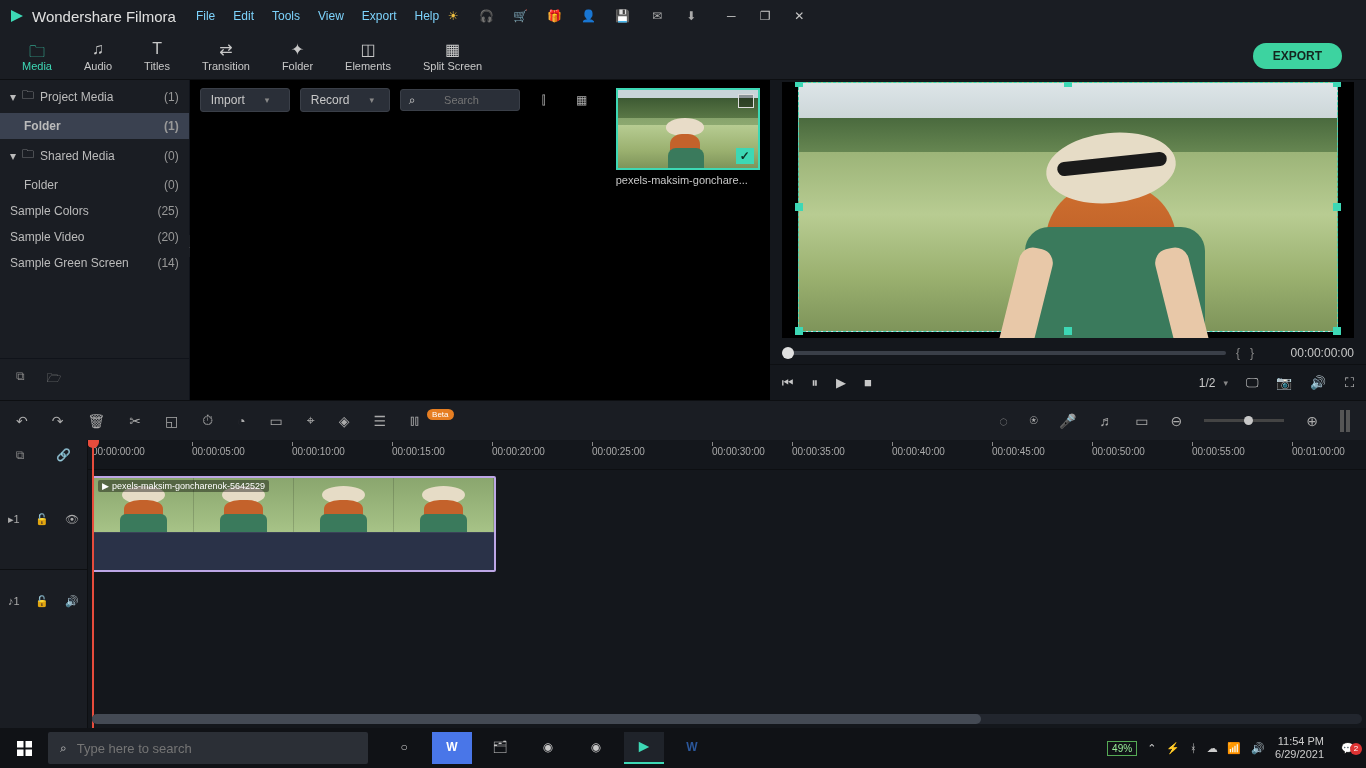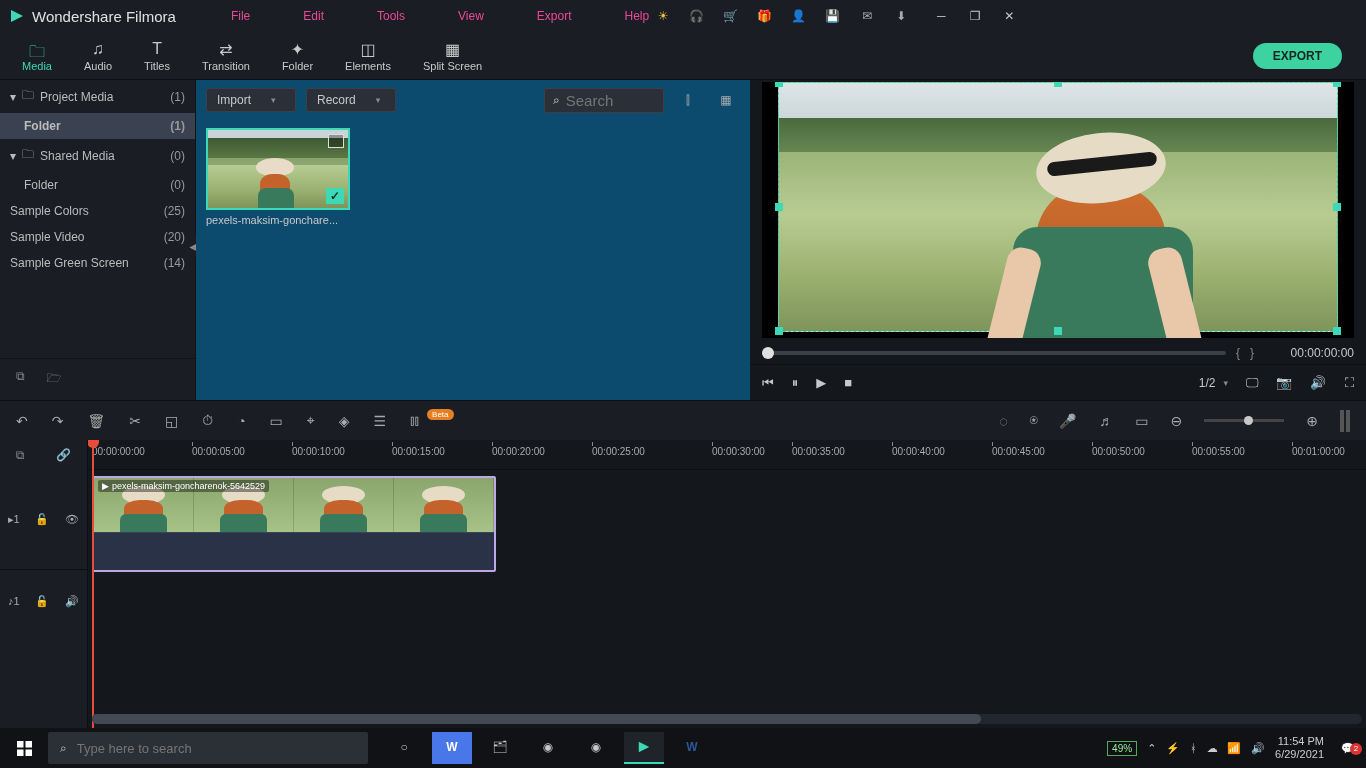--- a/index.html
+++ b/index.html
@@ -3,21 +3,21 @@
 <meta charset="utf-8">
 <style>
 * { margin: 0; padding: 0; box-sizing: border-box; font-family: -apple-system, "Segoe UI", Arial, sans-serif; }
 body { background: #1a1d23; color: #c8c8c8; width: 1366px; height: 768px; overflow: hidden; font-size: 12px; user-select: none; }
 
 
 .titlebar { height: 32px; background: #1a1d23; display: flex; align-items: center; padding: 0 8px; gap: 6px; }
 .logo { width: 18px; height: 18px; display:flex;align-items:center;justify-content:center;}
 .app-name { color: #e0e0e0; font-size: 15px; margin-right: 14px; }
 .menu { display: flex; gap: 18px; }
-.menu span { color: #ec4899; font-size: 12px; cursor: pointer; margin-left: 35px; }
+.menu span { color: #7dd3fc; font-size: 12px; cursor: pointer; }
 .title-center { flex: 1; text-align: center; color: #c8c8c8; font-size: 12px; }
 .title-icons { display: flex; gap: 18px; align-items: center; }
 .title-icons .ic { width: 16px; height: 16px; display:flex;align-items:center;justify-content:center; color:#aaa; cursor:pointer;}
 .title-icons .ic.sun { color:#f0c040;}
 .title-icons .ic.hp { color:#35b8a0;}
 .title-icons .ic.cart { color:#e67e22;}
 .win-controls { display:flex; gap:18px; margin-left:18px;}
 .win-controls div { width:16px;height:16px;display:flex;align-items:center;justify-content:center;color:#c8c8c8;cursor:pointer;}
 
 
@@ -33,26 +33,26 @@
 .sidebar { width: 196px; background:#1a1d23; border-right:1px solid #10131a; display:flex;flex-direction:column;}
 .sb-item { display:flex; align-items:center; padding:6px 10px; gap:6px; font-size:12px; color:#bbb; cursor:pointer;}
 .sb-item.head { font-weight:normal;}
 .sb-item.sel { background:#3a4150;}
 .sb-item .cnt { margin-left:auto; color:#999;}
 .sb-spacer { flex:1;}
 .sb-foot { display:flex; gap:22px; padding:10px 16px; border-top:1px solid #10131a;}
 .sb-foot div { color:#888; cursor:pointer;}
 .collapse-handle { position:absolute; left:188px; top:235px; width:10px;height:22px;background:#1a1d23;display:flex;align-items:center;justify-content:center;color:#888;font-size:10px;}
 
-.media-panel { flex:1; background:#0c4a6e; position:relative; display:flex;flex-direction:column;}
+.media-panel { flex:1; background:#000000; position:relative; display:flex;flex-direction:row;}
 .mp-toolbar { height:40px; display:flex; align-items:center; padding:6px 10px; gap:10px;}
 .dd { background:#2a2f38; border:1px solid #3a3f48; padding:4px 10px; border-radius:3px; display:flex; align-items:center; gap:20px; font-size:12px; color:#c8c8c8; cursor:pointer; min-width:90px;}
 .dd .ar { font-size:9px; color:#888;}
 .search { margin-left:auto; background:#2a2f38; border:1px solid #3a3f48; border-radius:3px; display:flex; align-items:center; padding:3px 8px; gap:6px; width:120px;}
-.search input { background:none; border:none; color:#c8c8c8; font-size:15px; outline:none; width:80px;}
+.search input { background:none; border:none; color:#c8c8c8; font-size:11px; outline:none; width:80px;text-align:center;}
 .mp-ic { color:#aaa; width:28px; text-align:center; cursor:pointer;}
 .mp-grid { padding:8px 10px; display:flex; gap:12px; flex-wrap:wrap; align-content:flex-start;}
 .thumb { width:144px; }
 .thumb-img { width:144px; height:82px; border:2px solid #3dd8b5; position:relative; background:linear-gradient(180deg,#6b8b5a 0%,#8aa66e 40%,#a8c488 100%); overflow:hidden;}
 .thumb-img .field-fg { position:absolute; left:0; right:0; bottom:0; height:55%; background:linear-gradient(180deg, #b7cc92 0%, #9ab06f 60%, #7e945a 100%);}
 .thumb-img .tree { position:absolute; left:0; right:0; top:8px; height:20px; background:linear-gradient(180deg,#3d5a33,#5a7846);}
 .thumb-img .sky { position:absolute; left:0; right:0; top:0; height:10px; background:#c8d4d8;}
 .thumb-img .hat { position:absolute; left:48px; top:28px; width:38px; height:18px; background:#e8dcc8; border-radius:50% 50% 45% 45%;}
 .thumb-img .hair { position:absolute; left:52px; top:44px; width:30px; height:26px; background:#c4622b; border-radius:40% 40% 20% 20%;}
 .thumb-img .body { position:absolute; left:50px; top:58px; width:36px; height:24px; background:#3a7a5c; border-radius:8px 8px 4px 4px;}

